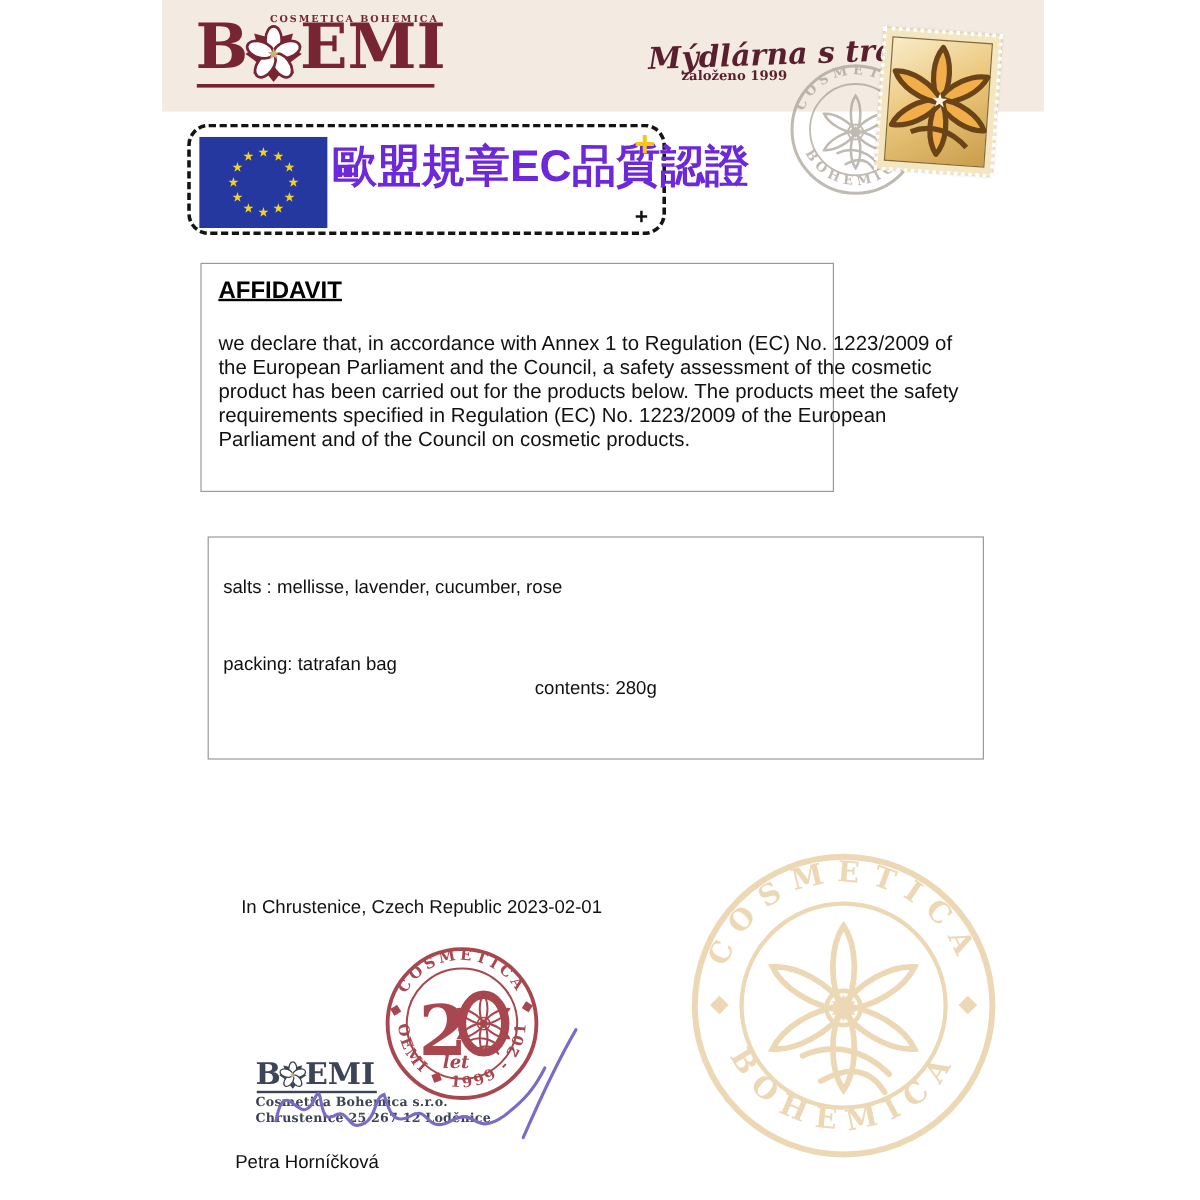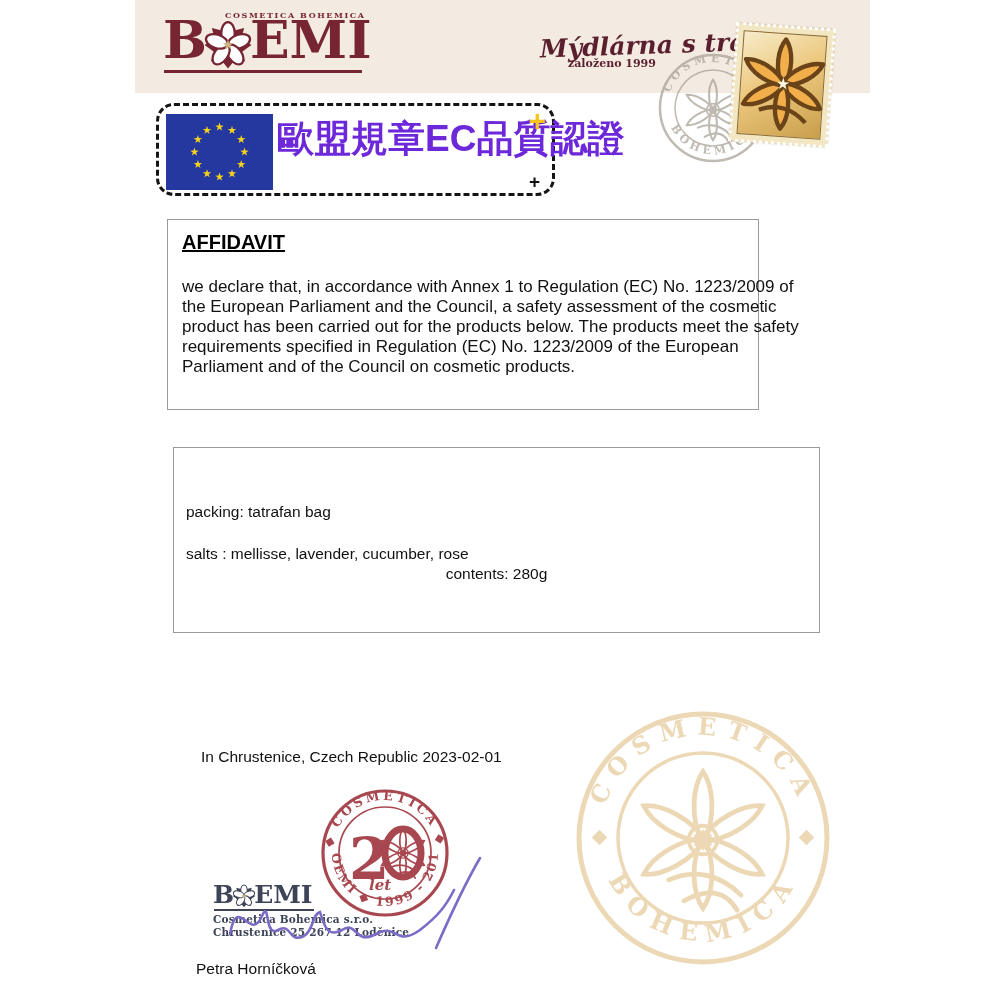--- a/index.html
+++ b/index.html
@@ -32,21 +32,21 @@
   .eu-banner{position:absolute;left:156px;top:103px;width:399px;height:93px;background:#fff;
              border:3px dashed #141414;border-radius:18px;box-sizing:border-box;}
   .eu-flag{position:absolute;left:7px;top:8px;}
   .eu-label{position:absolute;left:118px;top:8px;font-size:37px;font-weight:700;color:#6d28d9;
             letter-spacing:0px;white-space:nowrap;font-family:"Liberation Sans",sans-serif;}
   .plus-top{position:absolute;right:6px;top:-2px;color:#f5c51b;font-size:30px;font-weight:900;}
   .plus-bottom{position:absolute;right:12px;bottom:0px;color:#111;font-size:19px;font-weight:900;}
 
   
   .box{position:absolute;background:#fff;border:1.5px solid #9a9a9a;box-sizing:border-box;}
-  .box-affidavit{left:167px;top:219px;width:592px;height:191px;padding:11px 14px;}
+  .box-affidavit{left:167px;top:219px;width:528px;height:191px;padding:11px 14px;}
   .box-products{left:173px;top:447px;width:647px;height:186px;padding:9px 12px;}
   .box-title{font-size:20px;font-weight:bold;text-decoration:underline;color:#000;}
   .box-body{margin:23px 0 0 0;font-size:17px;line-height:20px;color:#111;width:626px;}
   .line{font-size:15.5px;color:#111;}
   .salts-line{margin-top:24px;}
   .packing-line{margin-top:46px;}
   .contents-line{margin-top:2px;text-align:center;}
 
   
   .date-line{position:absolute;left:201px;top:748px;font-size:15.5px;color:#111;}
@@ -176,22 +176,22 @@
     <div class="plus-top">+</div>
     <div class="plus-bottom">+</div>
   </div>
 
   <div class="box box-affidavit">
     <div class="box-title">AFFIDAVIT</div>
     <p class="box-body">we declare that, in accordance with Annex 1 to Regulation (EC) No. 1223/2009 of the European Parliament and the Council, a safety assessment of the cosmetic product has been carried out for the products below.  The products meet the safety requirements specified in Regulation (EC) No. 1223/2009 of the European Parliament and of the Council on cosmetic products.</p>
   </div>
 
   <div class="box box-products">
+    <div class="line salts-line">salts : mellisse, lavender, cucumber, rose</div>
     <div class="line packing-line">packing: tatrafan bag</div>
-    <div class="line salts-line">salts : mellisse, lavender, cucumber, rose</div>
     <div class="line contents-line">contents: 280g</div>
   </div>
 
   <div class="date-line">In Chrustenice, Czech Republic 2023-02-01</div>
 
   <svg class="watermark" width="256" height="256" viewBox="0 0 256 256">
     <defs>
       <path id="wmTop" d="M 25,128 A 103,103 0 1 1 231,128" fill="none"></path>
       <path id="wmBot" d="M 25,128 A 103,103 0 0 0 231,128" fill="none"></path>
     </defs>

